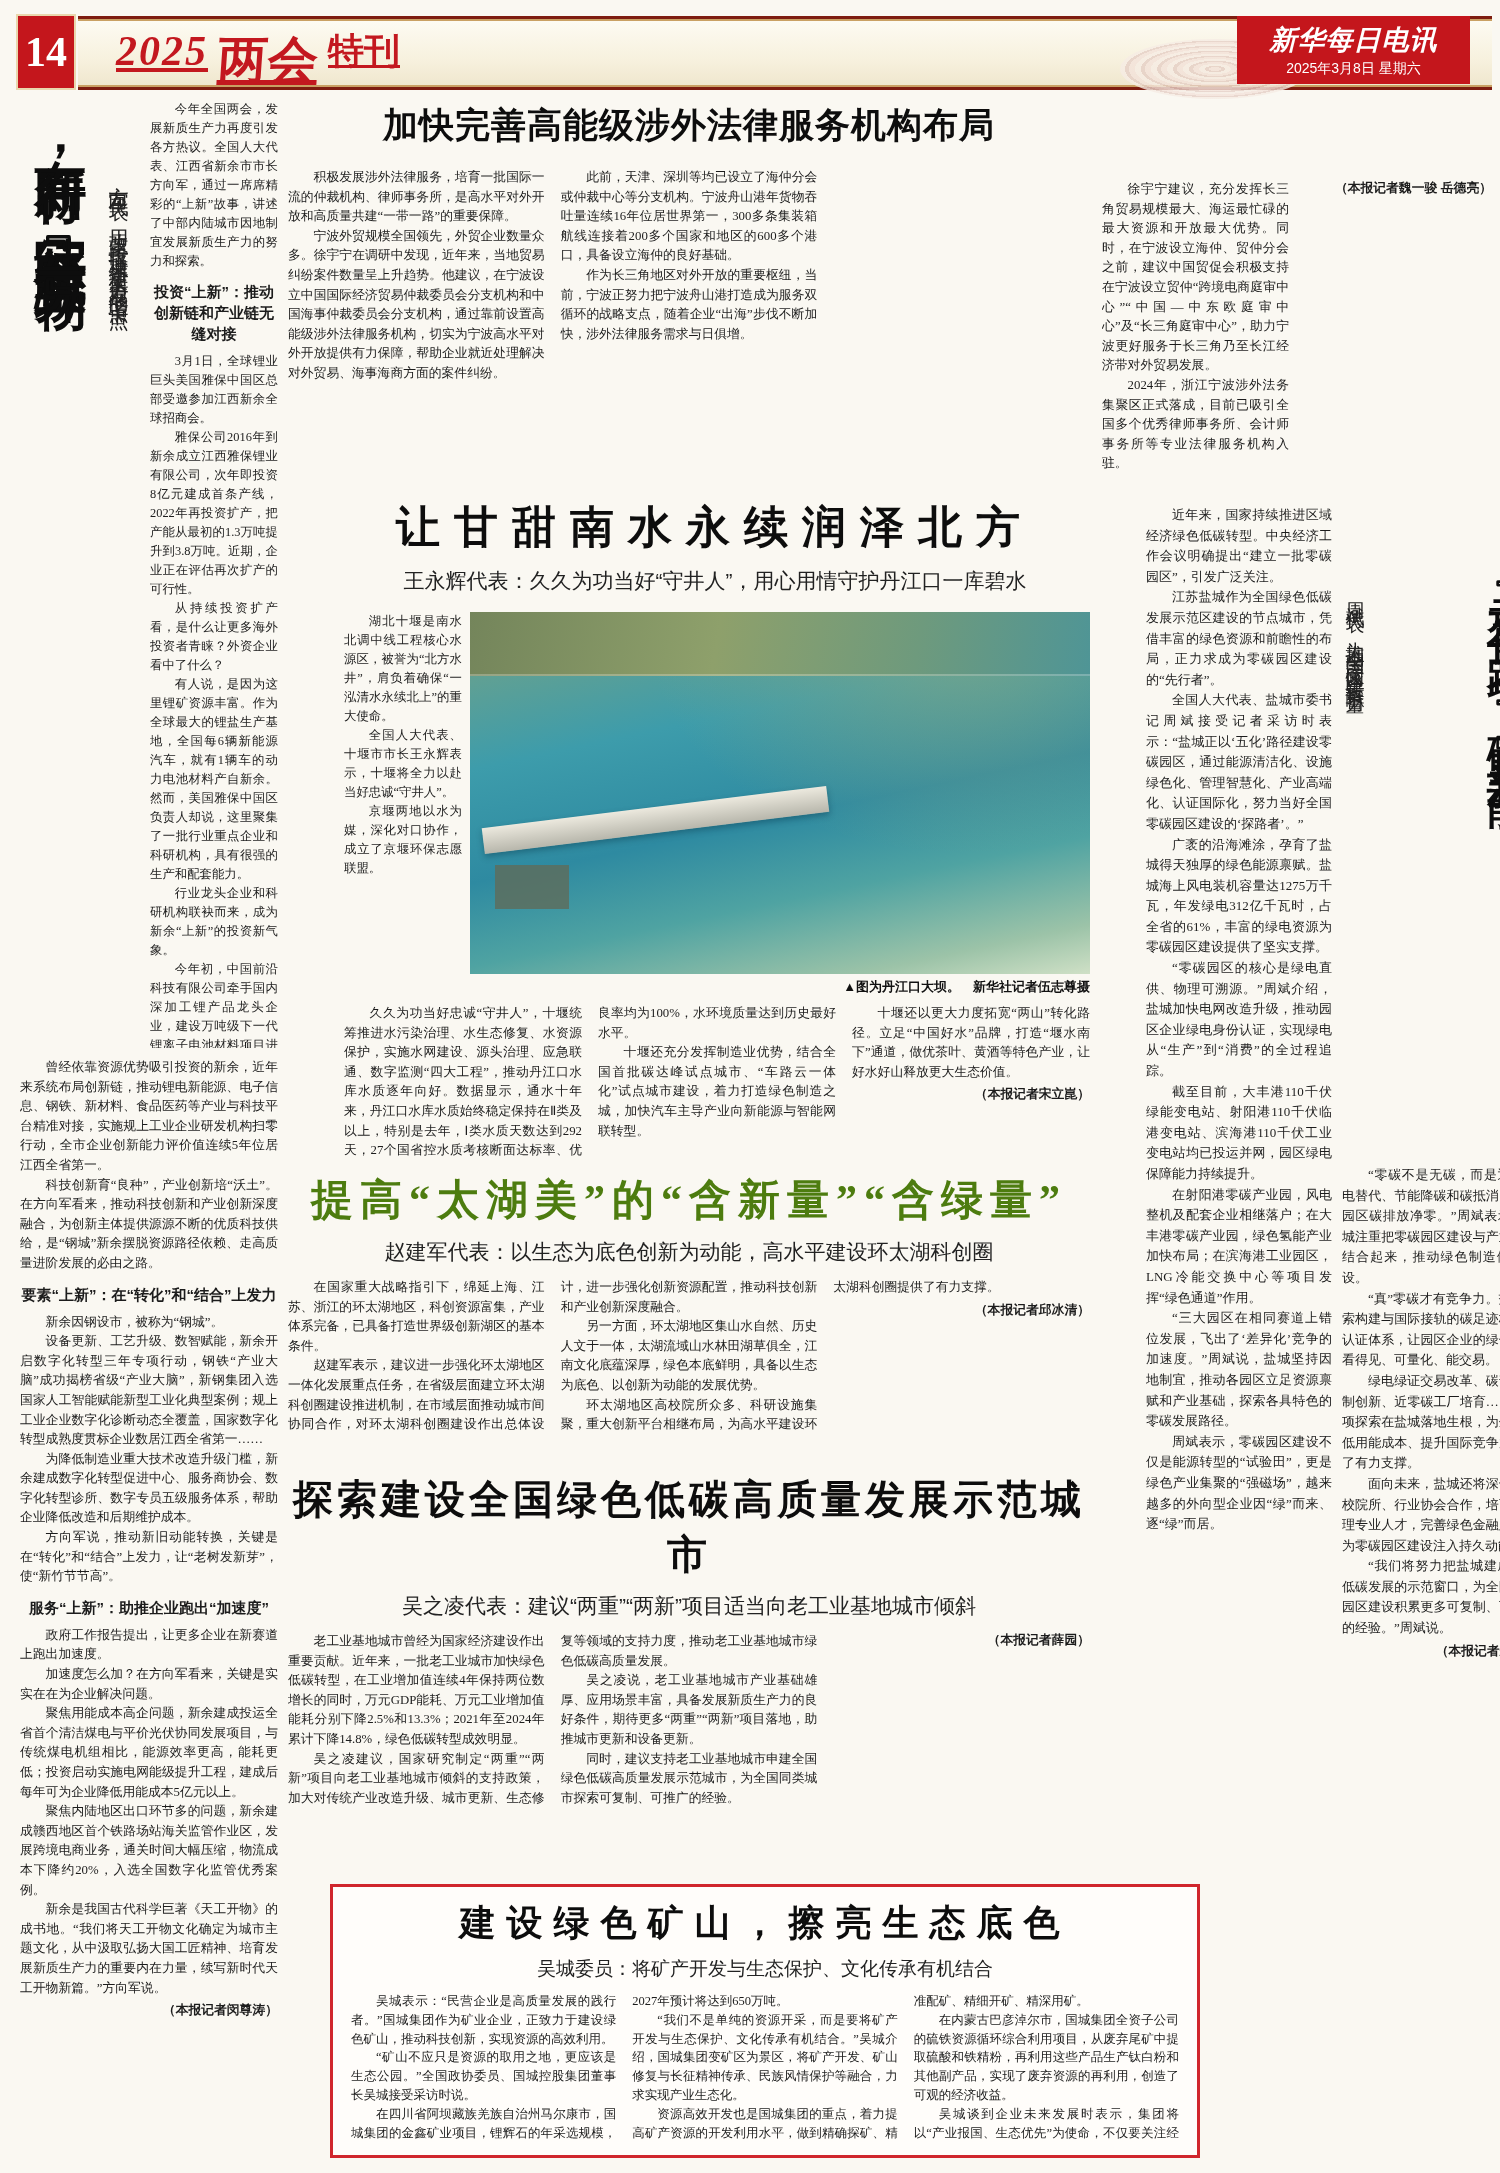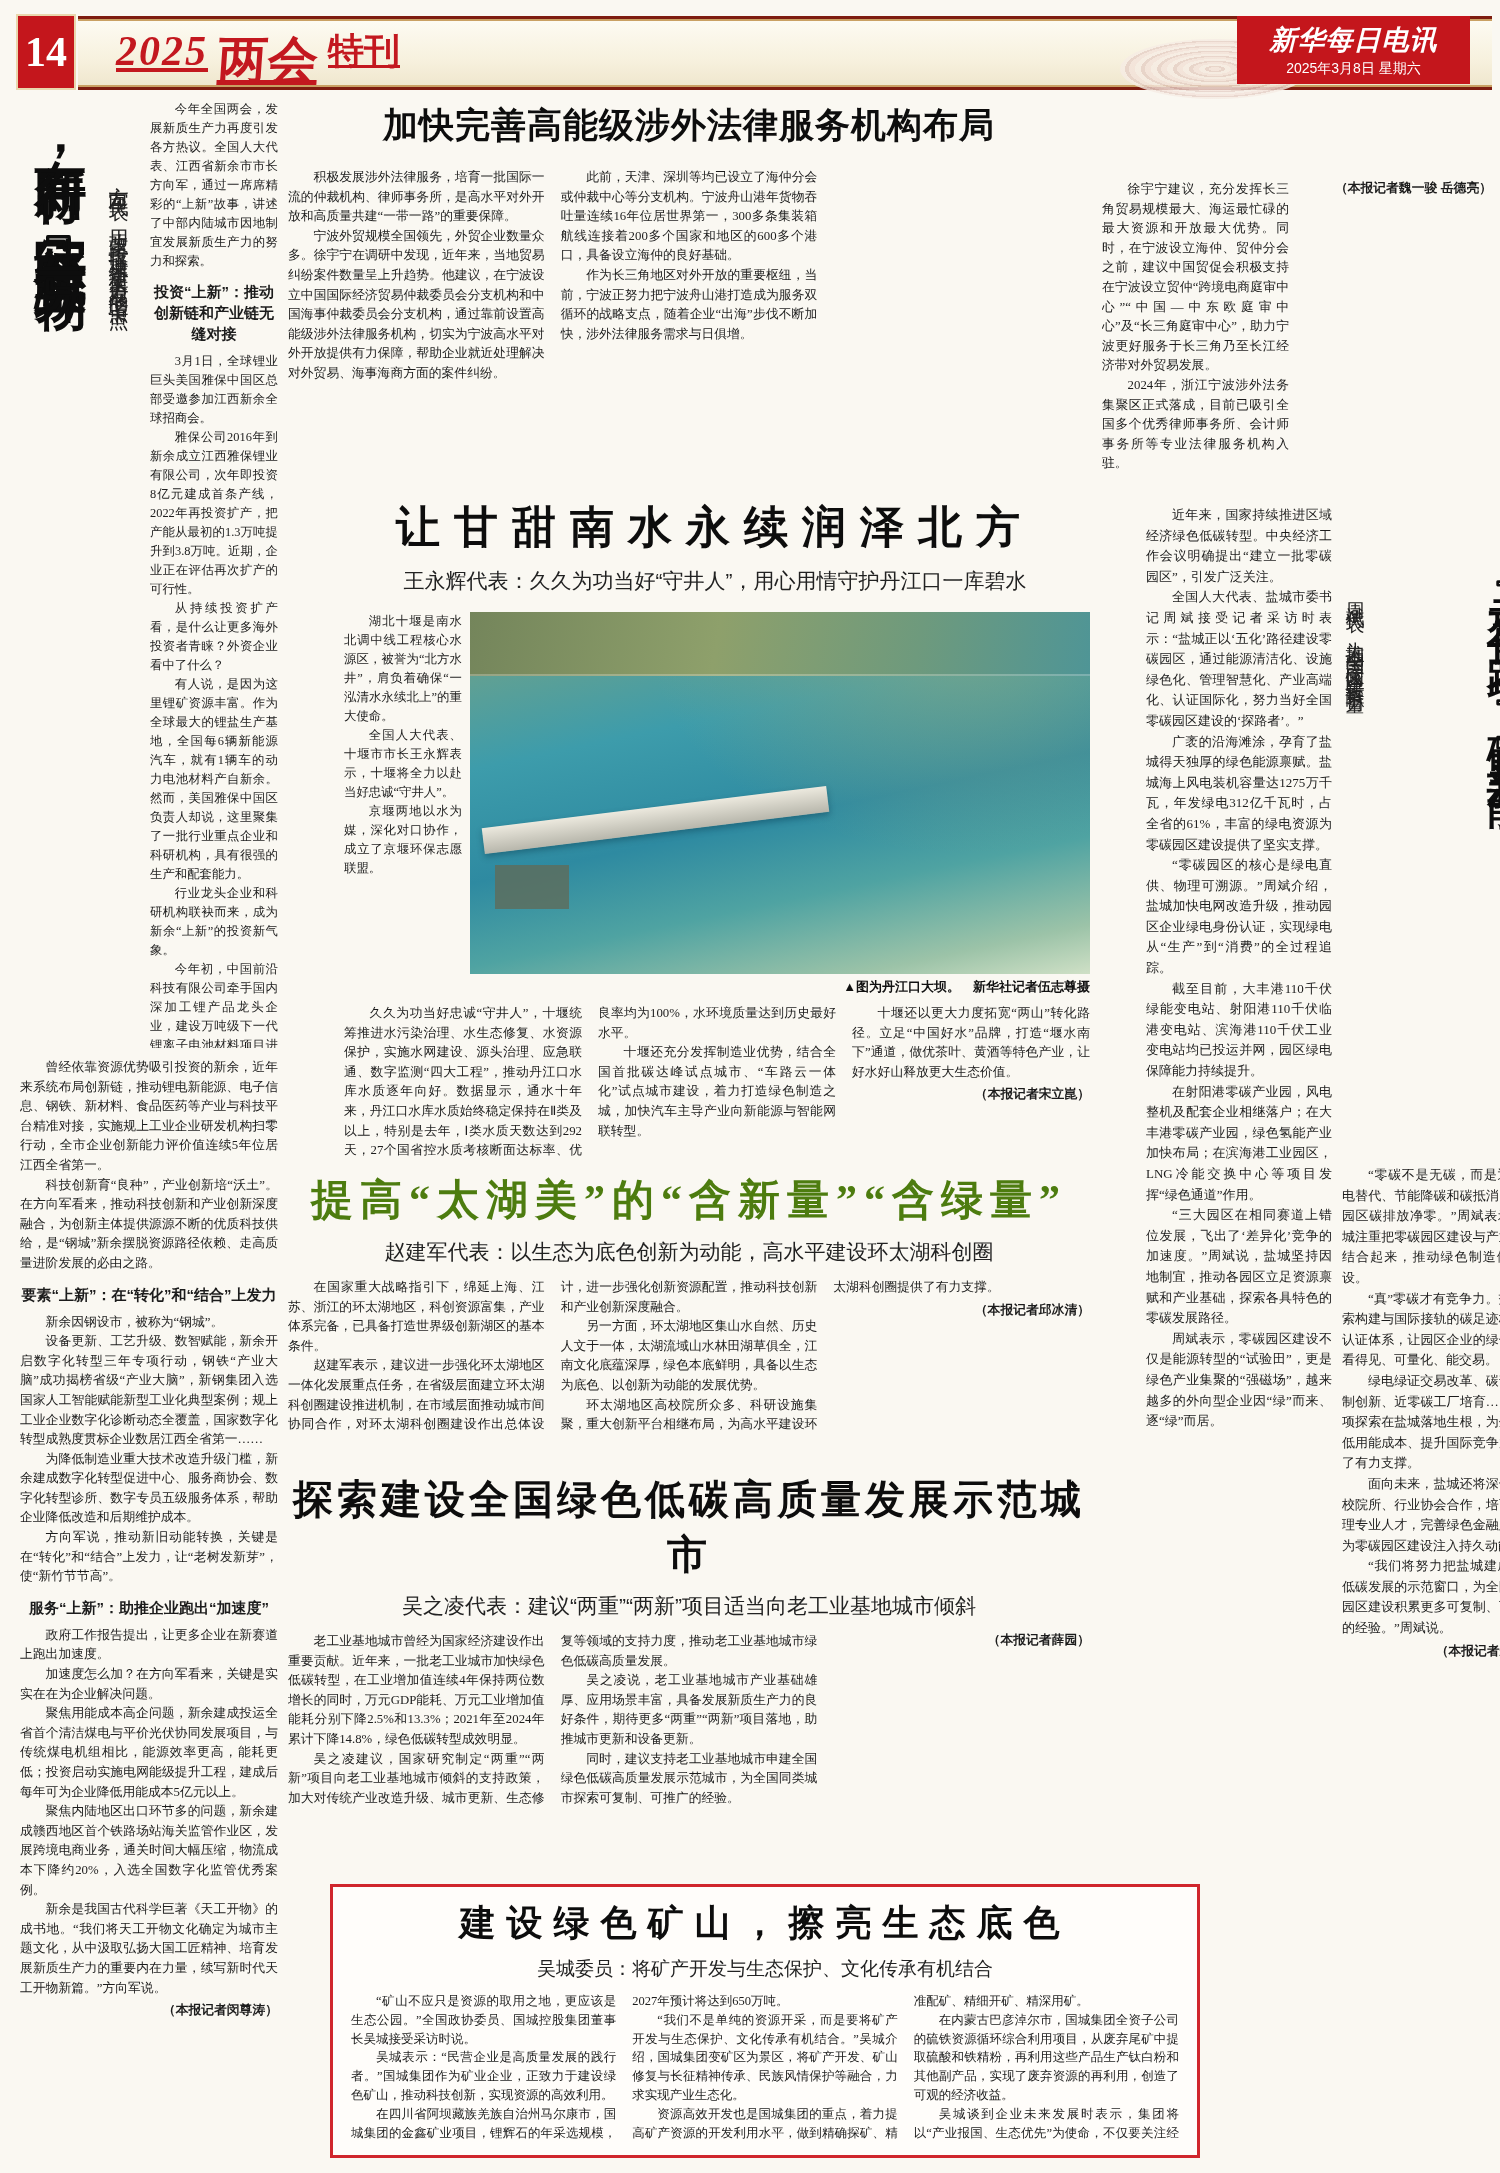--- a/index.html
+++ b/index.html
@@ -219,35 +219,36 @@
         </div>
       <div class="reporter">（本报记者薛园）</div>
     </div>
   </div>
 
   <div class="mine">
     <h2 class="h-mine">建设绿色矿山，擦亮生态底色</h2>
     <div class="h-mine-sub">吴城委员：将矿产开发与生态保护、文化传承有机结合</div>
     <div class="mine-body cols3">
       <div>
+          <p class="para">吴城表示：“民营企业是高质量发展的践行者。”国城集团作为矿业企业，正致力于建设绿色矿山，推动科技创新，实现资源的高效利用。</p>
           <p class="para">“矿山不应只是资源的取用之地，更应该是生态公园。”全国政协委员、国城控股集团董事长吴城接受采访时说。</p>
-          <p class="para">吴城表示：“民营企业是高质量发展的践行者。”国城集团作为矿业企业，正致力于建设绿色矿山，推动科技创新，实现资源的高效利用。</p>
           <p class="para">在四川省阿坝藏族羌族自治州马尔康市，国城集团的金鑫矿业项目，锂辉石的年采选规模，2027年预计将达到650万吨。</p>
           <p class="para">“我们不是单纯的资源开采，而是要将矿产开发与生态保护、文化传承有机结合。”吴城介绍，国城集团变矿区为景区，将矿产开发、矿山修复与长征精神传承、民族风情保护等融合，力求实现产业生态化。</p>
           <p class="para">资源高效开发也是国城集团的重点，着力提高矿产资源的开发利用水平，做到精确探矿、精准配矿、精细开矿、精深用矿。</p>
           <p class="para">在内蒙古巴彦淖尔市，国城集团全资子公司的硫铁资源循环综合利用项目，从废弃尾矿中提取硫酸和铁精粉，再利用这些产品生产钛白粉和其他副产品，实现了废弃资源的再利用，创造了可观的经济收益。</p>
           <p class="para">吴城谈到企业未来发展时表示，集团将以“产业报国、生态优先”为使命，不仅要关注经济效益，更要注重生态环境的保护，承担企业社会责任，让每一处矿山都成为资源节约、环境友好的典范。</p>
         </div>
 
     </div>
   </div>
 
   <div class="rail">
     <div class="rail-left clip">
         <p class="para">近年来，国家持续推进区域经济绿色低碳转型。中央经济工作会议明确提出“建立一批零碳园区”，引发广泛关注。</p>
+        <p class="para">江苏盐城作为全国绿色低碳发展示范区建设的节点城市，凭借丰富的绿色资源和前瞻性的布局，正力求成为零碳园区建设的“先行者”。</p>
         <p class="para">全国人大代表、盐城市委书记周斌接受记者采访时表示：“盐城正以‘五化’路径建设零碳园区，通过能源清洁化、设施绿色化、管理智慧化、产业高端化、认证国际化，努力当好全国零碳园区建设的‘探路者’。”</p>
         <p class="para">广袤的沿海滩涂，孕育了盐城得天独厚的绿色能源禀赋。盐城海上风电装机容量达1275万千瓦，年发绿电312亿千瓦时，占全省的61%，丰富的绿电资源为零碳园区建设提供了坚实支撑。</p>
         <p class="para">“零碳园区的核心是绿电直供、物理可溯源。”周斌介绍，盐城加快电网改造升级，推动园区企业绿电身份认证，实现绿电从“生产”到“消费”的全过程追踪。</p>
         <p class="para">截至目前，大丰港110千伏绿能变电站、射阳港110千伏临港变电站、滨海港110千伏工业变电站均已投运并网，园区绿电保障能力持续提升。</p>
         <p class="para">在射阳港零碳产业园，风电整机及配套企业相继落户；在大丰港零碳产业园，绿色氢能产业加快布局；在滨海港工业园区，LNG冷能交换中心等项目发挥“绿色通道”作用。</p>
         <p class="para">“三大园区在相同赛道上错位发展，飞出了‘差异化’竞争的加速度。”周斌说，盐城坚持因地制宜，推动各园区立足资源禀赋和产业基础，探索各具特色的零碳发展路径。</p>
         <p class="para">周斌表示，零碳园区建设不仅是能源转型的“试验田”，更是绿色产业集聚的“强磁场”，越来越多的外向型企业因“绿”而来、逐“绿”而居。</p>
       </div>
     <div class="rail-headblock">
       <div class="rail-vhead">走『五化』之路，『碳』寻新动能</div>

